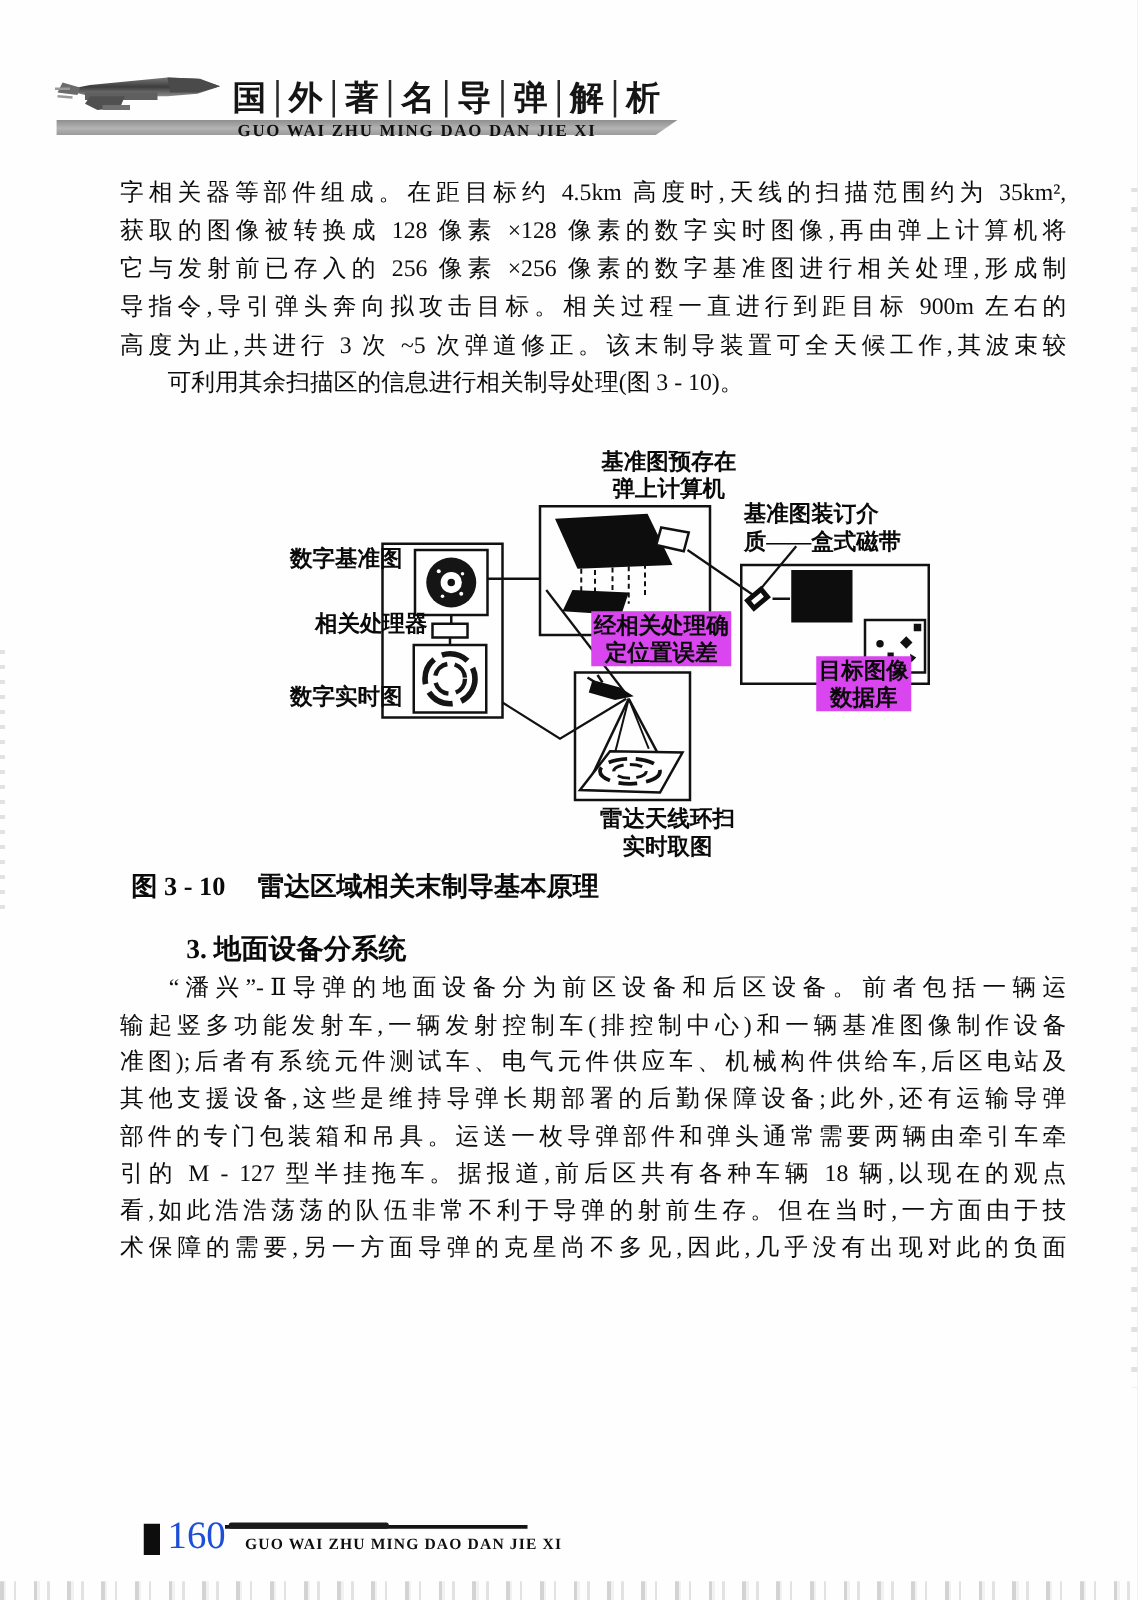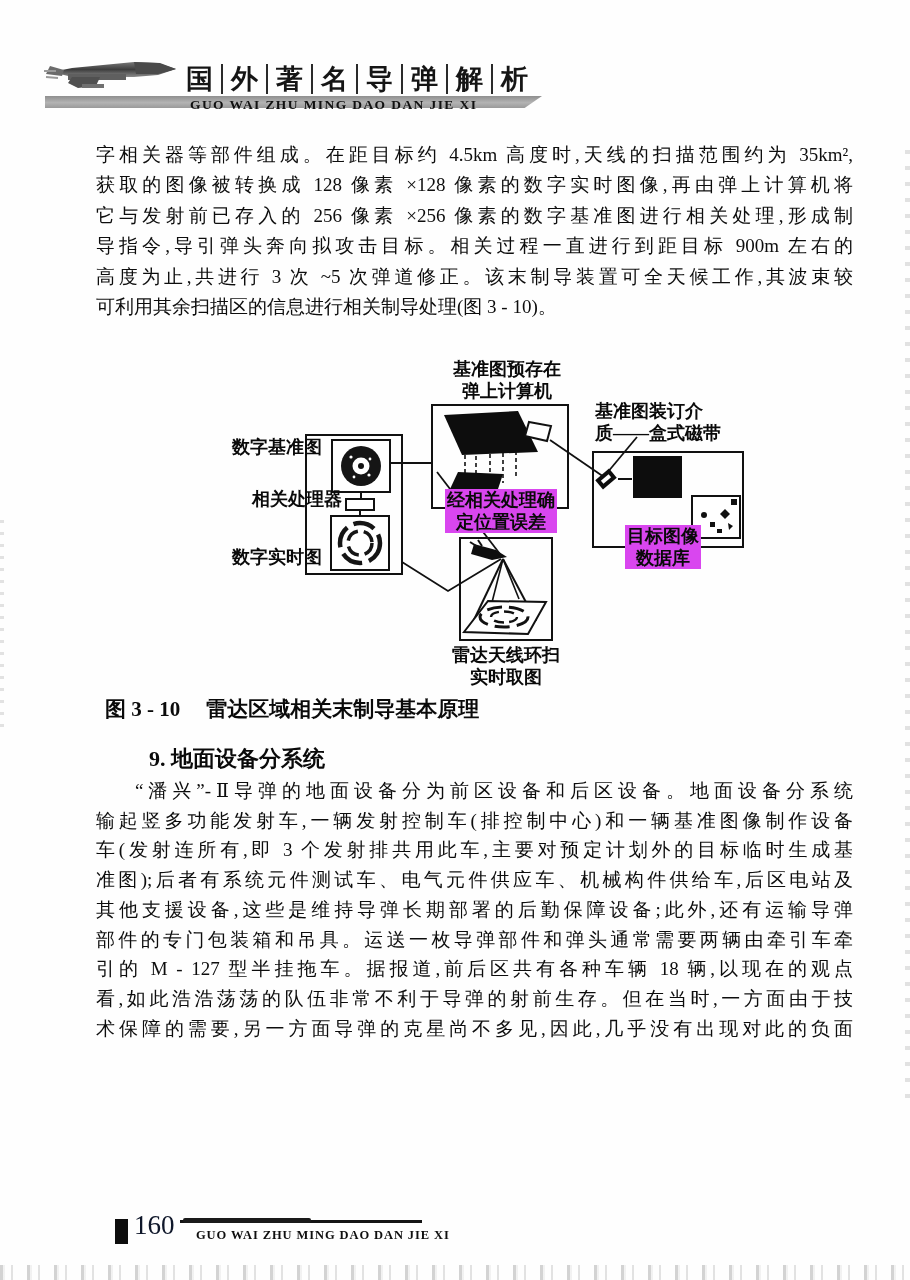--- a/index.html
+++ b/index.html
@@ -22,48 +22,48 @@
     clip-path:polygon(0 0,100% 0,96.5% 100%,0 100%);
   }
   .head-sub{
     position:absolute;left:190px;top:97px;
     font-size:13.5px;font-weight:bold;letter-spacing:1.4px;color:#101010;
     font-family:"Liberation Serif","DejaVu Serif",serif;
   }
   
   .textblock{position:absolute;left:96px;width:757px;font-size:19px;color:#0d0d0d;}
   .line{line-height:30.4px;text-align:justify;text-align-last:justify;white-space:normal;}
-  .line.al{text-align-last:left;}
+  .line.al{text-align-last:left;margin-left:38px;}
   .line.ind{text-indent:2.05em;}
   #para1{top:140px;}
   #para2{top:776px;}
   #para2 .line{line-height:29.7px;}
   #para3{top:1072px;}
   #para3 .line{line-height:30px;}
   .section-heading{
     position:absolute;left:105px;top:744px;width:757px;
     font-size:22px;font-weight:bold;text-indent:2em;color:#0a0a0a;
   }
   
   .figure{position:absolute;left:220px;top:358px;width:545px;height:345px;}
   .figure svg{position:absolute;left:0;top:0;}
   .fig-label{
     position:absolute;font-size:18px;font-weight:bold;line-height:22px;color:#0a0a0a;
     white-space:nowrap;
   }
-  .fig-label.center{transform:translateX(-50%);text-align:center;}
+  .fig-label.center{transform:translateX(-50%);text-align:center;margin-left:28px;}
   .fig-label.bg{background:#d946ef;padding:0 2px;}
   .fig-caption{
     position:absolute;left:105px;top:695px;width:757px;
     font-size:21px;font-weight:bold;color:#0a0a0a;
   }
   .fig-caption .gap{display:inline-block;width:26px;}
   
   .footer-block{position:absolute;left:115px;top:1219px;width:13px;height:25px;background:#0d0d0d;}
-  .footer-num{position:absolute;left:134px;top:1210px;font-size:27px;color:#0f172a;}
+  .footer-num{position:absolute;left:134px;top:1210px;font-size:31px;color:#1d4ed8;}
   .footer-line{position:absolute;left:180px;top:1220px;width:242px;height:3px;background:#141414;}
   .footer-line-bold{position:absolute;left:183px;top:1218px;width:128px;height:5px;background:#1a1a1a;border-radius:2px;}
   .footer-sub{
     position:absolute;left:196px;top:1228px;font-size:12.5px;font-weight:bold;
     letter-spacing:0.9px;color:#0f0f0f;
   }
   
   .noise{position:absolute;pointer-events:none;}
   .noise-bottom{left:0;right:0;bottom:0;height:15px;opacity:.5;filter:blur(.6px);
     background:repeating-linear-gradient(90deg,rgba(40,40,40,.40) 0 3px,rgba(120,120,120,.18) 3px 5px,rgba(255,255,255,0) 5px 11px,rgba(70,70,70,.30) 11px 13px,rgba(255,255,255,0) 13px 27px);}
@@ -210,25 +210,24 @@
     <div class="fig-label center" style="left:286px;top:286px;">
       <div>雷达天线环扫</div>
         <div>实时取图</div>
     </div>
   </div>
 
   <div class="fig-caption">
     <span>图 3 - 10</span><span class="gap"></span><span>雷达区域相关末制导基本原理</span>
   </div>
 
-  <div class="section-heading">9. 地面设备分系统</div>
+  <div class="section-heading">3. 地面设备分系统</div>
   <div class="textblock" id="para2">
-      <div class="line ind">“潘兴”-Ⅱ导弹的地面设备分为前区设备和后区设备。地面设备分系统</div>
+      <div class="line ind">“潘兴”-Ⅱ导弹的地面设备分为前区设备和后区设备。前者包括一辆运</div>
       <div class="line">输起竖多功能发射车,一辆发射控制车(排控制中心)和一辆基准图像制作设备</div>
-      <div class="line">车(发射连所有,即 3 个发射排共用此车,主要对预定计划外的目标临时生成基</div>
       <div class="line">准图);后者有系统元件测试车、电气元件供应车、机械构件供给车,后区电站及</div>
       <div class="line">其他支援设备,这些是维持导弹长期部署的后勤保障设备;此外,还有运输导弹</div>
       <div class="line">部件的专门包装箱和吊具。运送一枚导弹部件和弹头通常需要两辆由牵引车牵</div>
       <div class="line">引的 M - 127 型半挂拖车。据报道,前后区共有各种车辆 18 辆,以现在的观点</div>
       <div class="line">看,如此浩浩荡荡的队伍非常不利于导弹的射前生存。但在当时,一方面由于技</div>
       <div class="line">术保障的需要,另一方面导弹的克星尚不多见,因此,几乎没有出现对此的负面</div>
     </div>
 
   <div class="footer-block"></div>
   <div class="footer-num">160</div>

